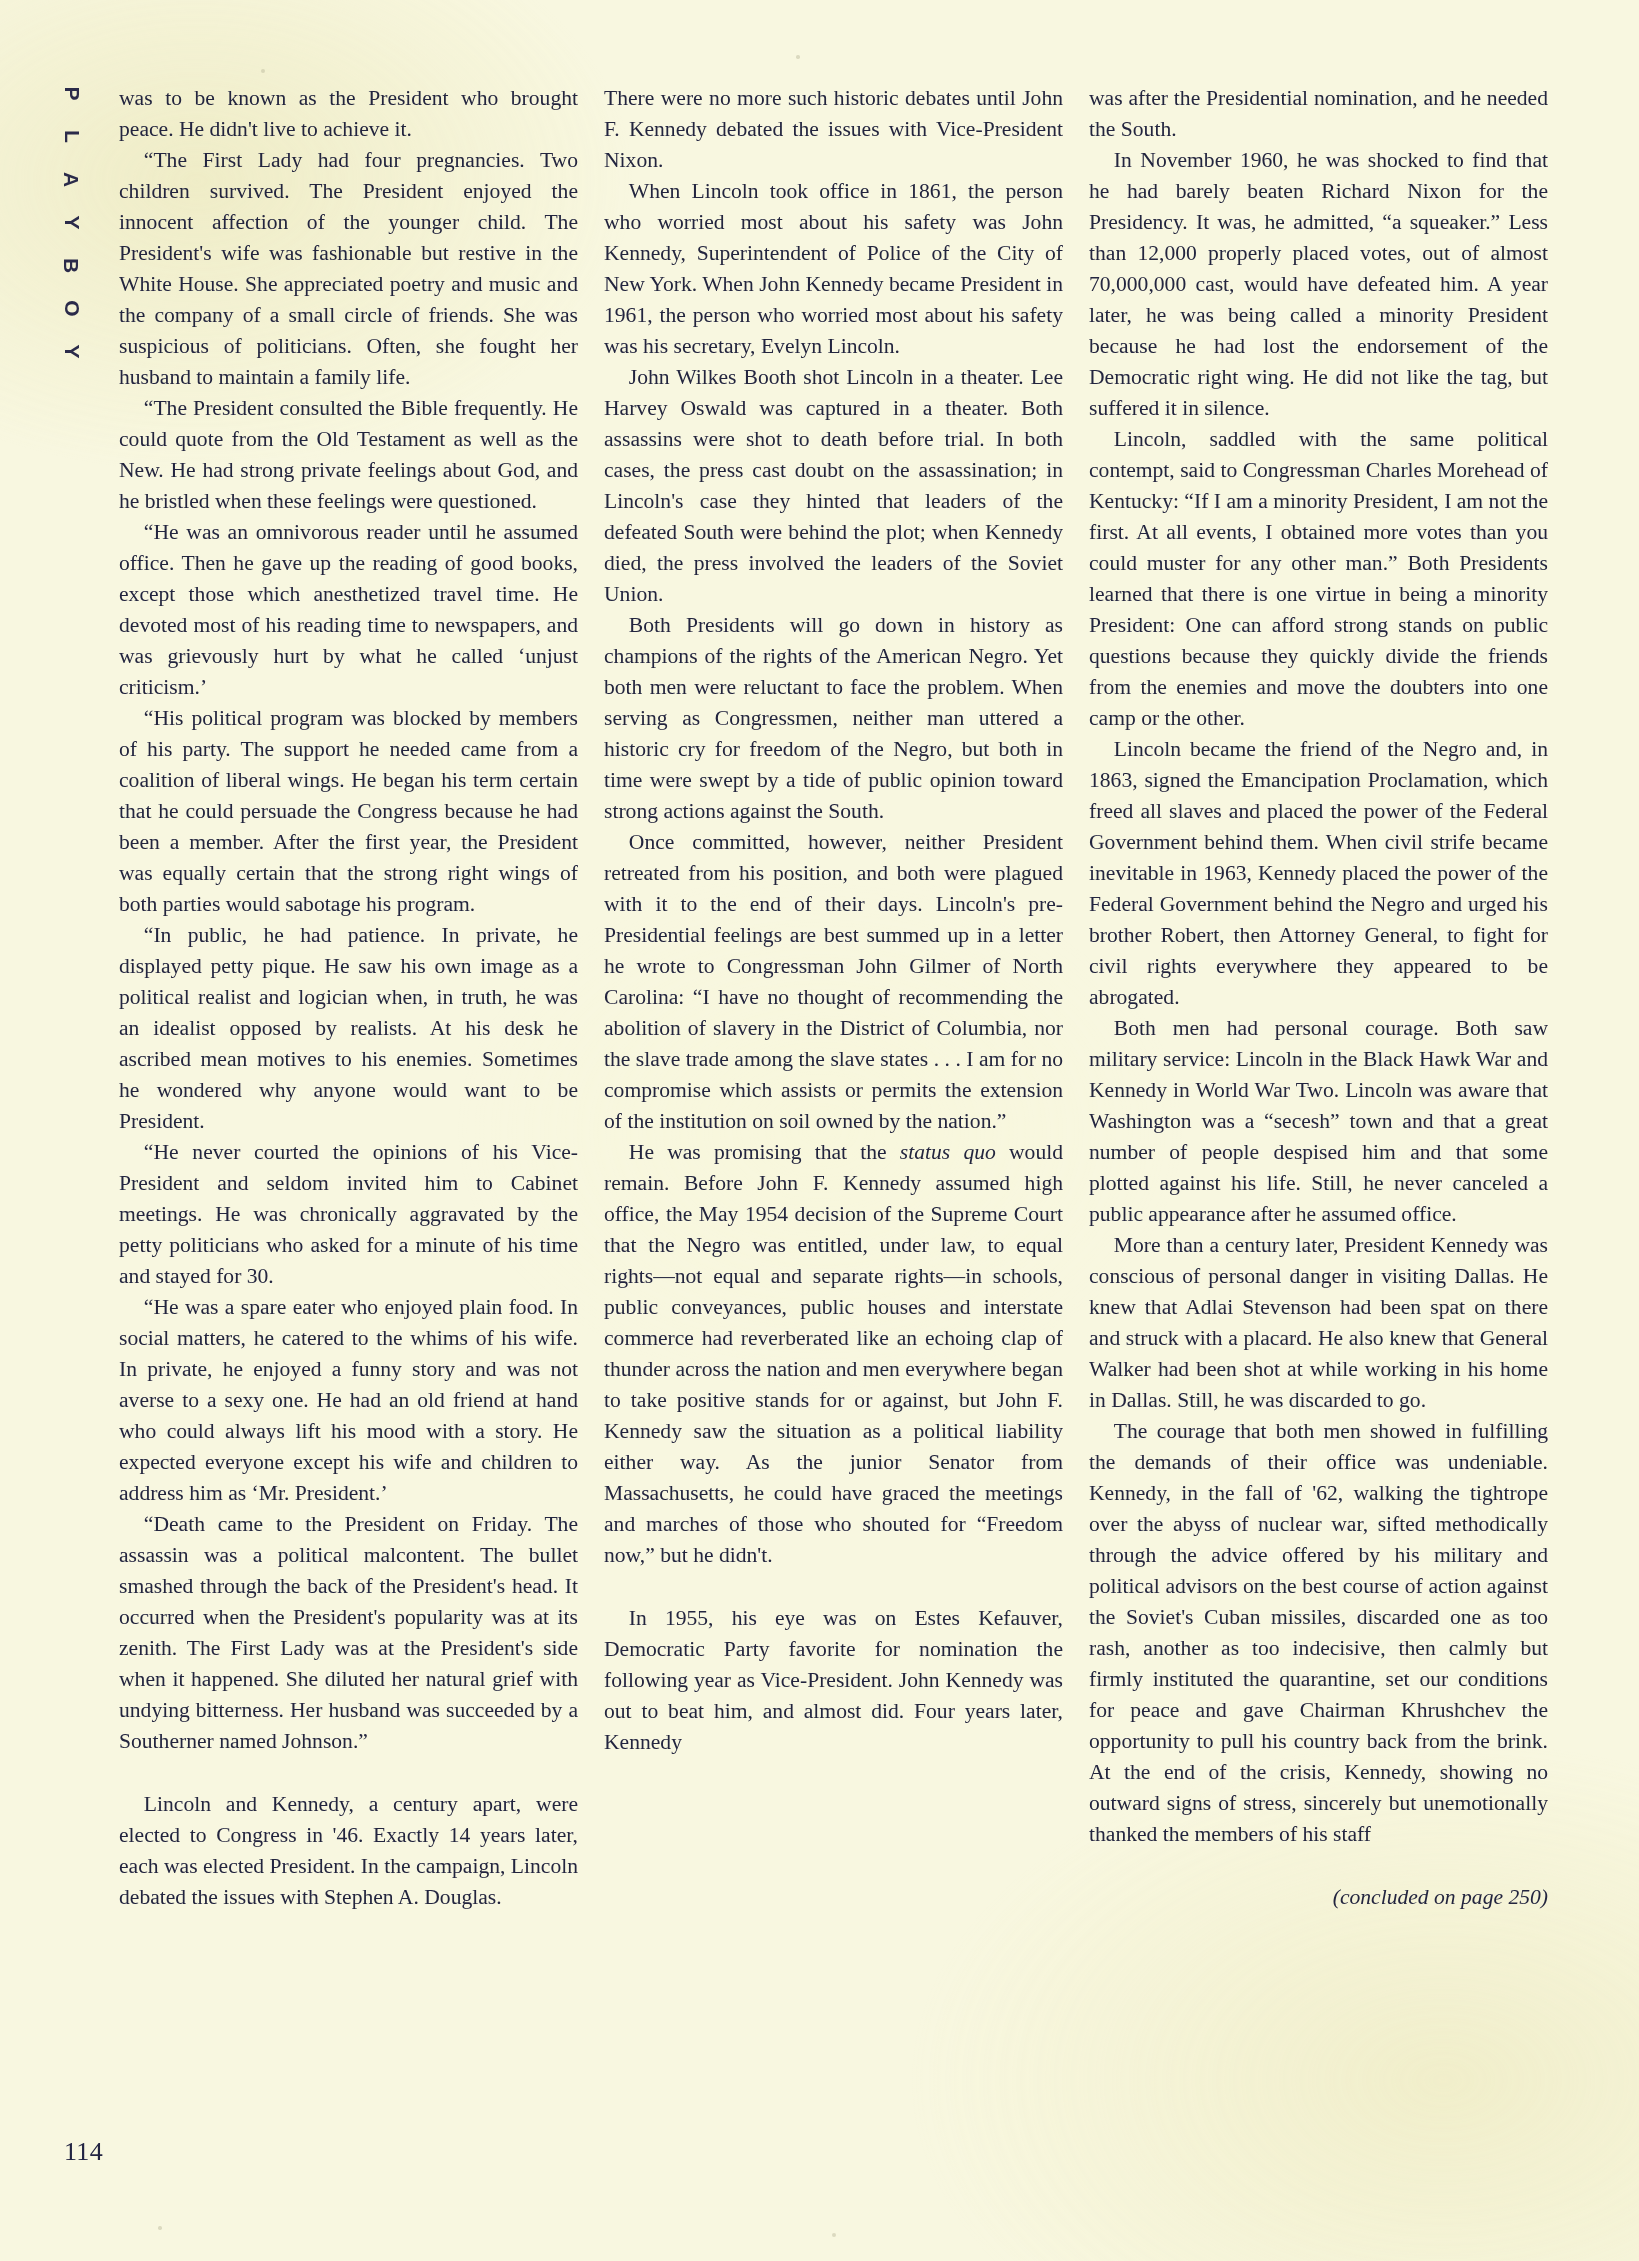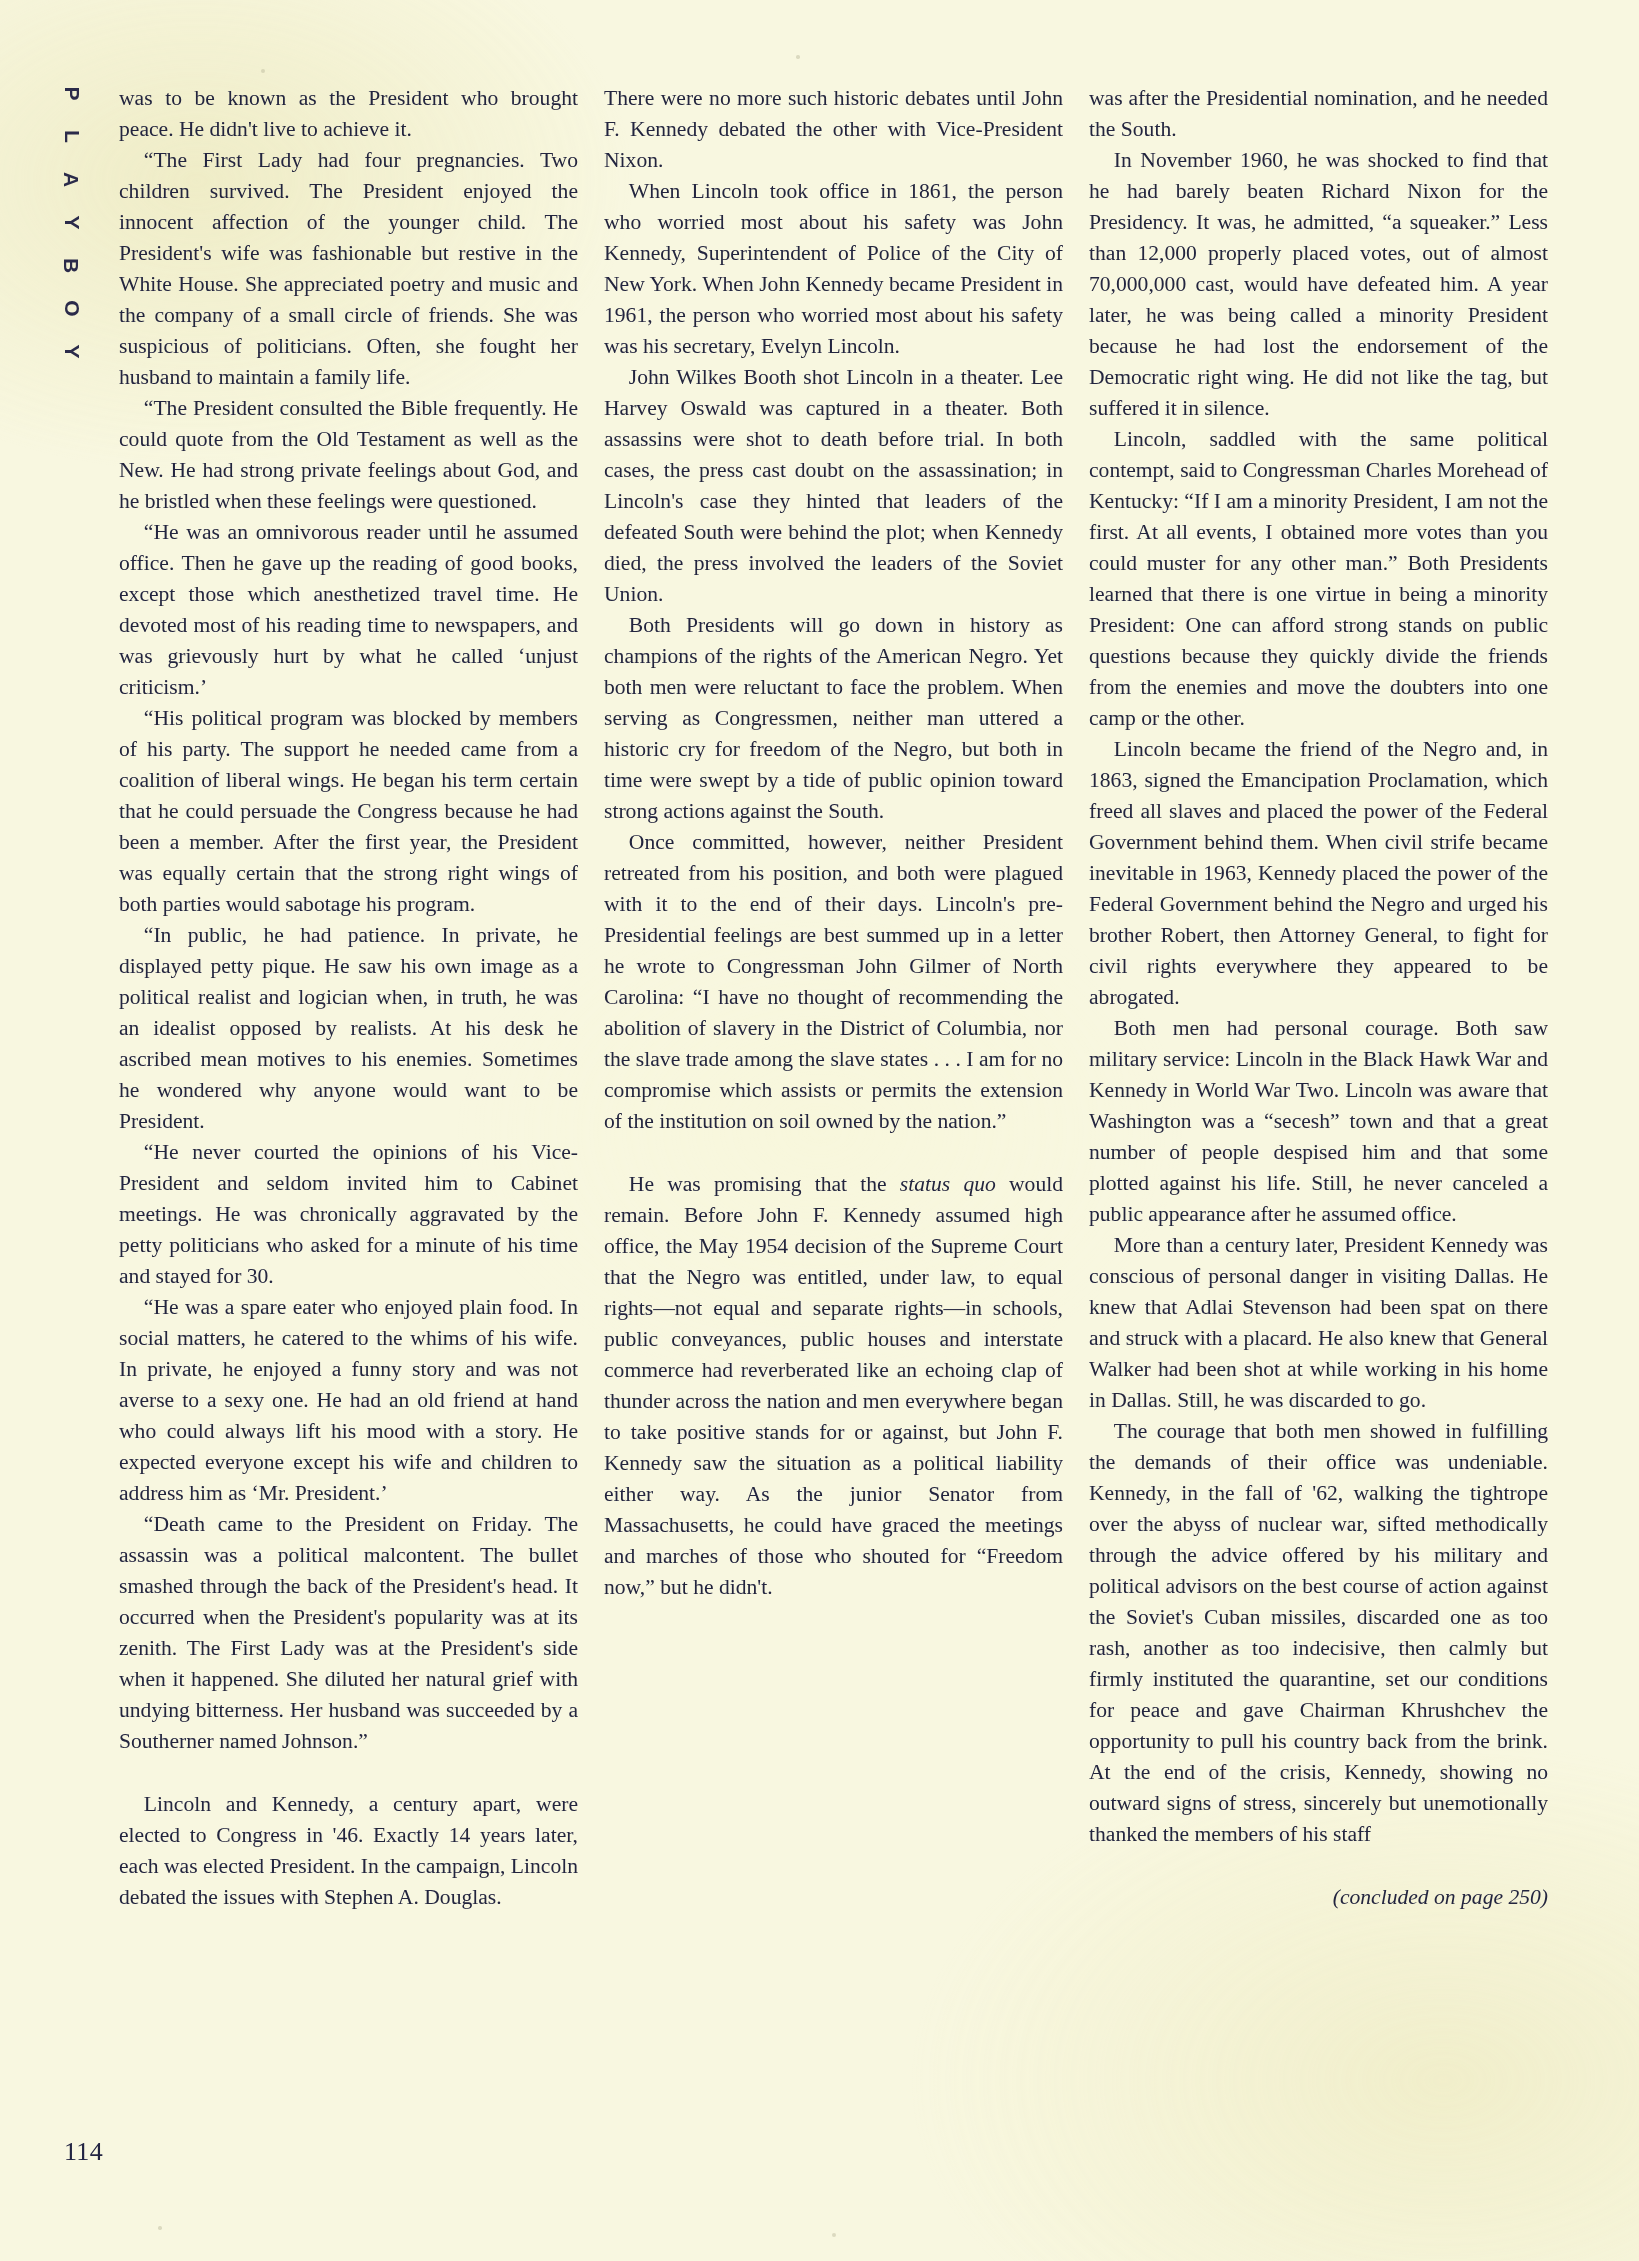--- a/index.html
+++ b/index.html
@@ -142,26 +142,27 @@
       <p class="indent">“He was an omnivorous reader until he assumed office. Then he gave up the reading of good books, except those which anesthetized travel time. He devoted most of his reading time to newspapers, and was grievously hurt by what he called ‘unjust criticism.’</p>
       <p class="indent">“His political program was blocked by members of his party. The support he needed came from a coalition of liberal wings. He began his term certain that he could persuade the Congress because he had been a member. After the first year, the President was equally certain that the strong right wings of both parties would sabotage his program.</p>
       <p class="indent">“In public, he had patience. In private, he displayed petty pique. He saw his own image as a political realist and logician when, in truth, he was an idealist opposed by realists. At his desk he ascribed mean motives to his enemies. Sometimes he wondered why anyone would want to be President.</p>
       <p class="indent">“He never courted the opinions of his Vice-President and seldom invited him to Cabinet meetings. He was chronically aggravated by the petty politicians who asked for a minute of his time and stayed for 30.</p>
       <p class="indent">“He was a spare eater who enjoyed plain food. In social matters, he catered to the whims of his wife. In private, he enjoyed a funny story and was not averse to a sexy one. He had an old friend at hand who could always lift his mood with a story. He expected everyone except his wife and children to address him as ‘Mr. President.’</p>
       <p class="indent">“Death came to the President on Friday. The assassin was a political malcontent. The bullet smashed through the back of the President's head. It occurred when the President's popularity was at its zenith. The First Lady was at the President's side when it happened. She diluted her natural grief with undying bitterness. Her husband was succeeded by a Southerner named Johnson.”</p>
       <p class="indent">Lincoln and Kennedy, a century apart, were elected to Congress in '46. Exactly 14 years later, each was elected President. In the campaign, Lincoln debated the issues with Stephen A. Douglas.</p>
     </div>
 
     <div class="col">
-      <p>There were no more such historic debates until John F. Kennedy debated the other with Vice-President Nixon.</p>
+      <p>There were no more such historic debates until John F. Kennedy debated the issues with Vice-President Nixon.</p>
       <p class="indent">When Lincoln took office in 1861, the person who worried most about his safety was John Kennedy, Superintendent of Police of the City of New York. When John Kennedy became President in 1961, the person who worried most about his safety was his secretary, Evelyn Lincoln.</p>
       <p class="indent">John Wilkes Booth shot Lincoln in a theater. Lee Harvey Oswald was captured in a theater. Both assassins were shot to death before trial. In both cases, the press cast doubt on the assassination; in Lincoln's case they hinted that leaders of the defeated South were behind the plot; when Kennedy died, the press involved the leaders of the Soviet Union.</p>
       <p class="indent">Both Presidents will go down in history as champions of the rights of the American Negro. Yet both men were reluctant to face the problem. When serving as Congressmen, neither man uttered a historic cry for freedom of the Negro, but both in time were swept by a tide of public opinion toward strong actions against the South.</p>
       <p class="indent">Once committed, however, neither President retreated from his position, and both were plagued with it to the end of their days. Lincoln's pre-Presidential feelings are best summed up in a letter he wrote to Congressman John Gilmer of North Carolina: “I have no thought of recommending the abolition of slavery in the District of Columbia, nor the slave trade among the slave states . . . I am for no compromise which assists or permits the extension of the institution on soil owned by the nation.”</p>
       <p class="indent">He was promising that the <span class="ital">status</span> <span class="ital">quo</span> would remain. Before John F. Kennedy assumed high office, the May 1954 decision of the Supreme Court that the Negro was entitled, under law, to equal rights—not equal and separate rights—in schools, public conveyances, public houses and interstate commerce had reverberated like an echoing clap of thunder across the nation and men everywhere began to take positive stands for or against, but John F. Kennedy saw the situation as a political liability either way. As the junior Senator from Massachusetts, he could have graced the meetings and marches of those who shouted for “Freedom now,” but he didn't.</p>
+      <p class="indent">In 1955, his eye was on Estes Kefauver, Democratic Party favorite for nomination the following year as Vice-President. John Kennedy was out to beat him, and almost did. Four years later, Kennedy</p>
     </div>
 
     <div class="col">
       <p>was after the Presidential nomination, and he needed the South.</p>
       <p class="indent">In November 1960, he was shocked to find that he had barely beaten Richard Nixon for the Presidency. It was, he admitted, “a squeaker.” Less than 12,000 properly placed votes, out of almost 70,000,000 cast, would have defeated him. A year later, he was being called a minority President because he had lost the endorsement of the Democratic right wing. He did not like the tag, but suffered it in silence.</p>
       <p class="indent">Lincoln, saddled with the same political contempt, said to Congressman Charles Morehead of Kentucky: “If I am a minority President, I am not the first. At all events, I obtained more votes than you could muster for any other man.” Both Presidents learned that there is one virtue in being a minority President: One can afford strong stands on public questions because they quickly divide the friends from the enemies and move the doubters into one camp or the other.</p>
       <p class="indent">Lincoln became the friend of the Negro and, in 1863, signed the Emancipation Proclamation, which freed all slaves and placed the power of the Federal Government behind them. When civil strife became inevitable in 1963, Kennedy placed the power of the Federal Government behind the Negro and urged his brother Robert, then Attorney General, to fight for civil rights everywhere they appeared to be abrogated.</p>
       <p class="indent">Both men had personal courage. Both saw military service: Lincoln in the Black Hawk War and Kennedy in World War Two. Lincoln was aware that Washington was a “secesh” town and that a great number of people despised him and that some plotted against his life. Still, he never canceled a public appearance after he assumed office.</p>
       <p class="indent">More than a century later, President Kennedy was conscious of personal danger in visiting Dallas. He knew that Adlai Stevenson had been spat on there and struck with a placard. He also knew that General Walker had been shot at while working in his home in Dallas. Still, he was discarded to go.</p>
       <p class="indent">The courage that both men showed in fulfilling the demands of their office was undeniable. Kennedy, in the fall of '62, walking the tightrope over the abyss of nuclear war, sifted methodically through the advice offered by his military and political advisors on the best course of action against the Soviet's Cuban missiles, discarded one as too rash, another as too indecisive, then calmly but firmly instituted the quarantine, set our conditions for peace and gave Chairman Khrushchev the opportunity to pull his country back from the brink. At the end of the crisis, Kennedy, showing no outward signs of stress, sincerely but unemotionally thanked the members of his staff</p>

